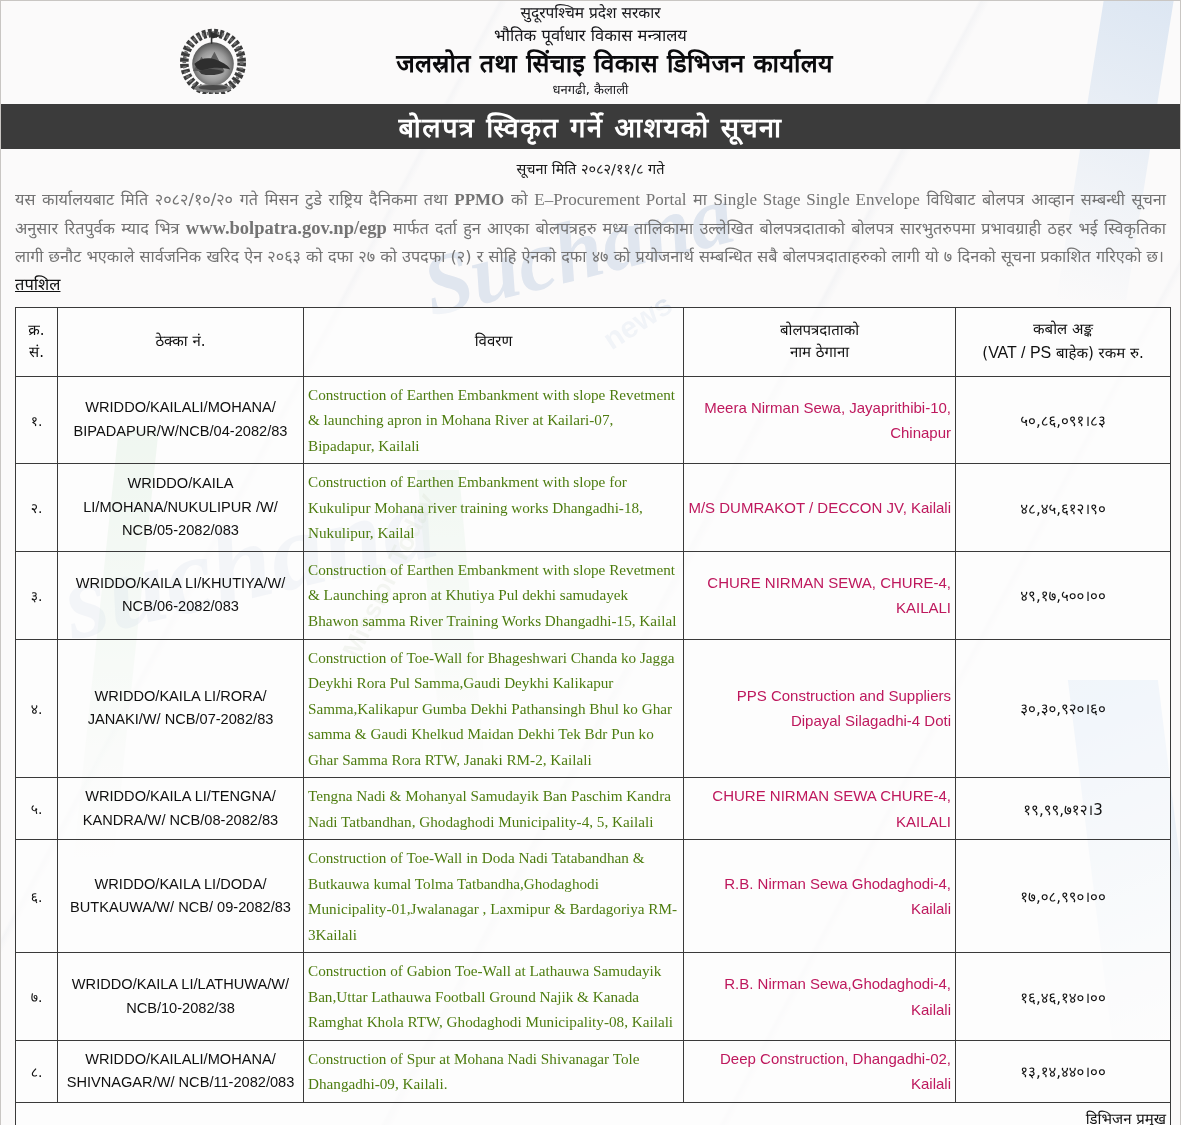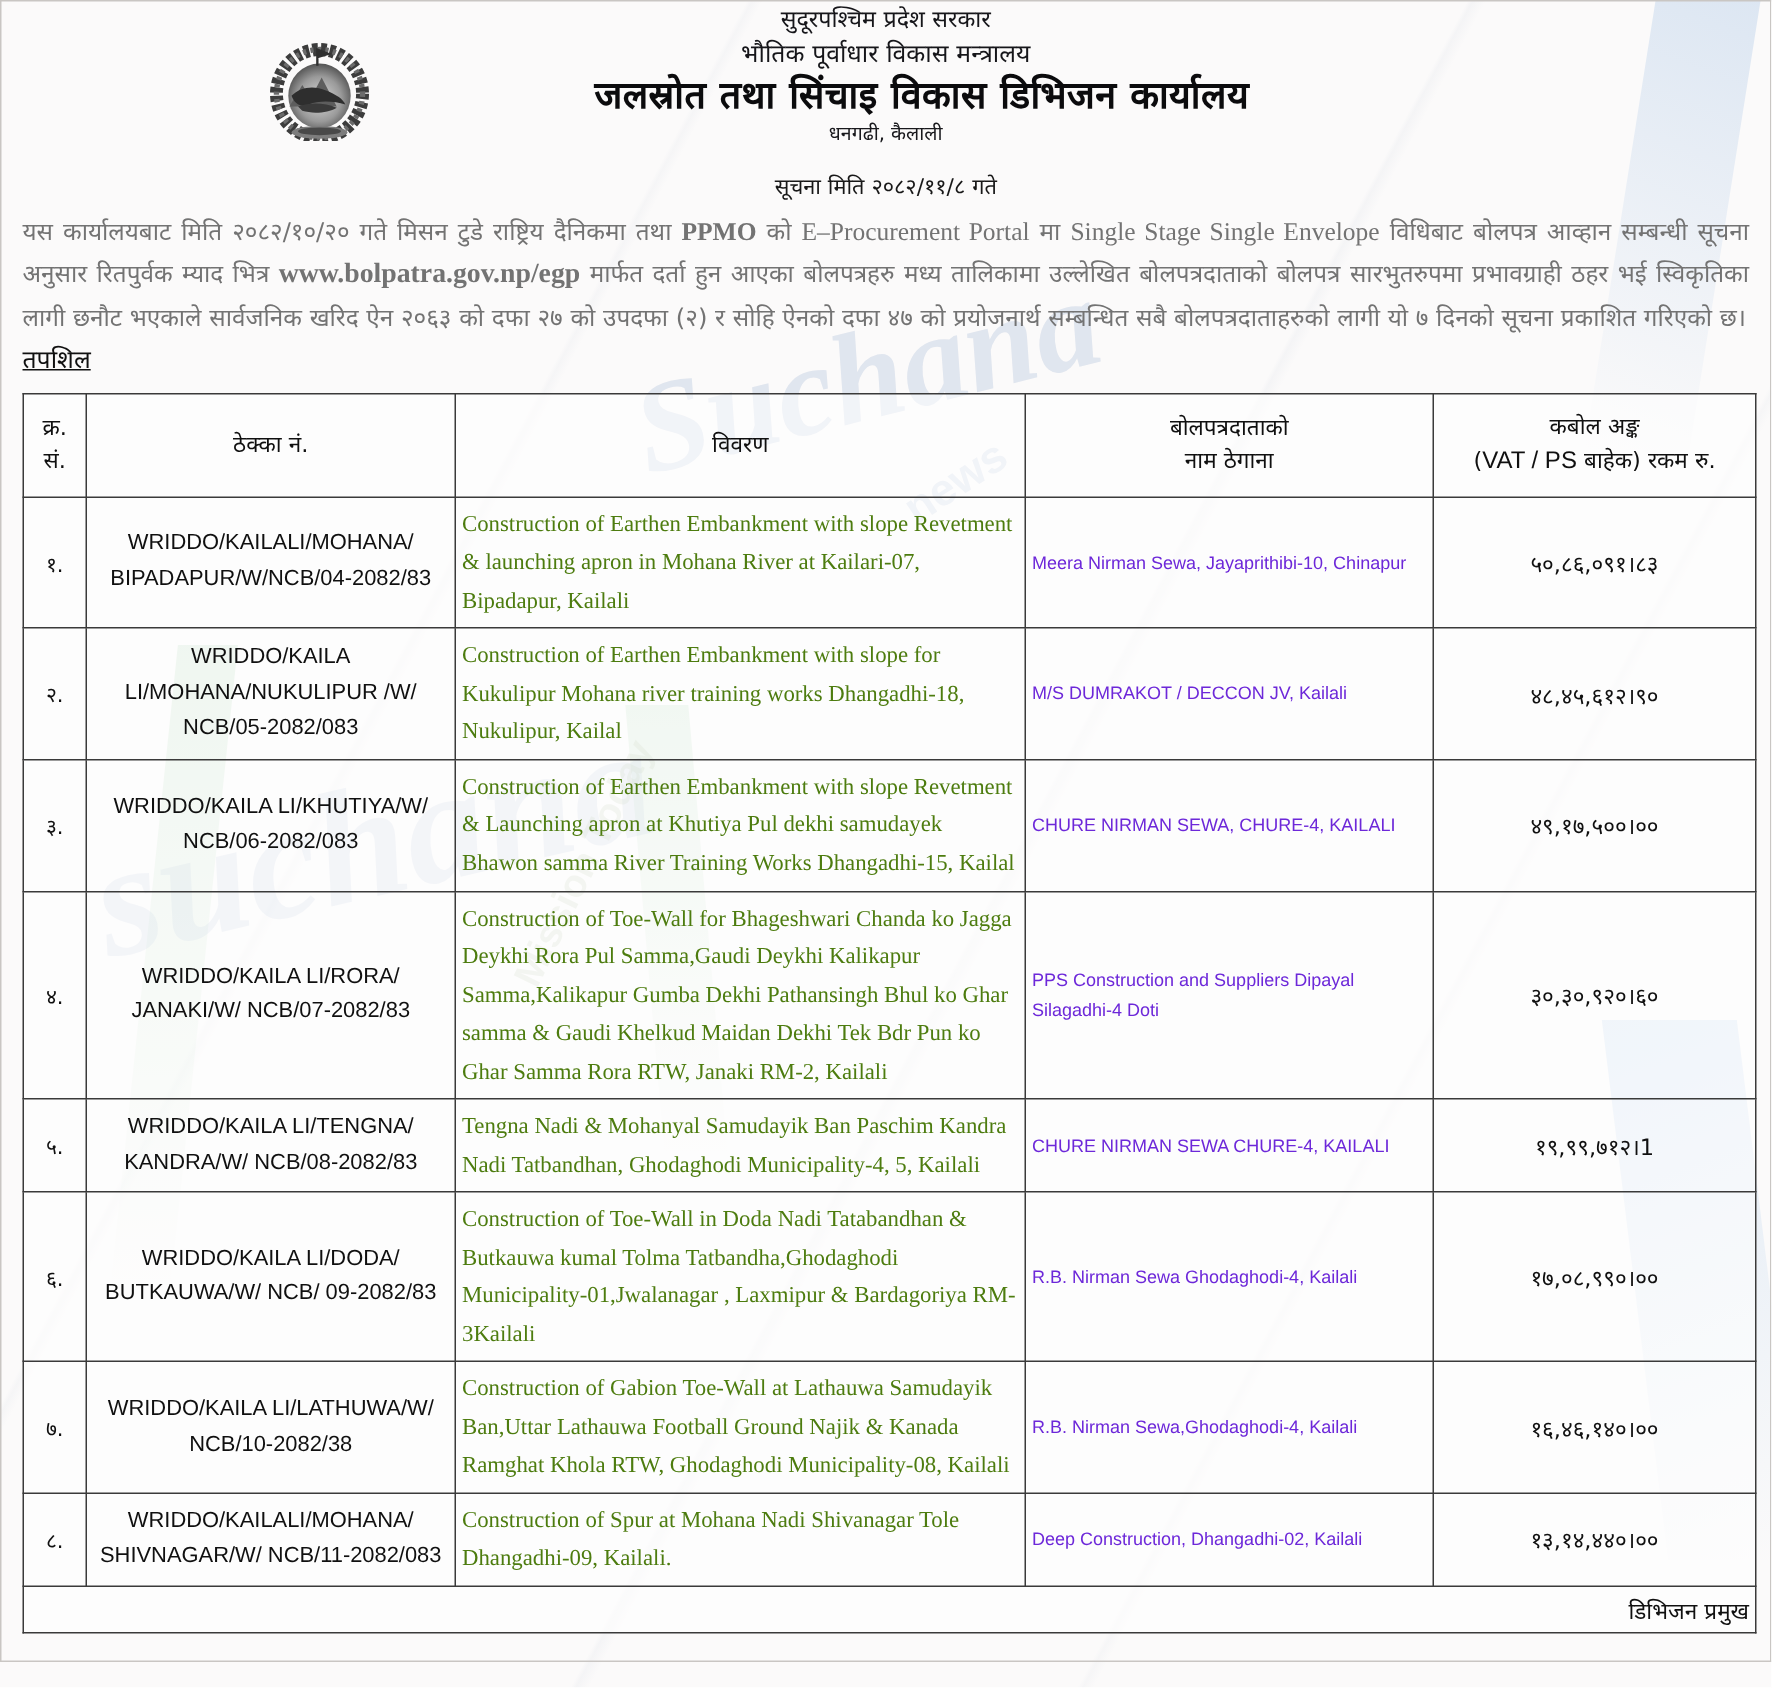--- a/index.html
+++ b/index.html
@@ -241,24 +241,24 @@
     font-family: "Liberation Sans", sans-serif;
   }
   td.descr {
     text-align: left;
     font-size: 15.2px;
     line-height: 1.68;
     color: #4d7c0f;
     font-family: "Liberation Serif", serif;
   }
   td.bidder {
-    text-align: left;
-    font-size: 12px;
+    text-align: right;
+    font-size: 15px;
     line-height: 1.7;
-    color: #6d28d9;
+    color: #be185d;
     font-family: "Liberation Sans", sans-serif;
   }
   td.amount {
     text-align: center;
     font-size: 15px;
     color: #101010;
     font-family: "DejaVu Sans", sans-serif;
   }
 
   
@@ -318,20 +318,23 @@
         </svg>
       </div>
       <div class="org-lines">
         <div class="org-l1">सुदूरपश्चिम प्रदेश सरकार</div>
         <div class="org-l2">भौतिक पूर्वाधार विकास मन्त्रालय</div>
         <div class="org-l3">जलस्रोत तथा सिंचाइ विकास डिभिजन कार्यालय</div>
         <div class="org-l4">धनगढी, कैलाली</div>
       </div>
     </div>
 
+    <div class="title-band">
+      <div class="title-text">बोलपत्र स्विकृत गर्ने आशयको सूचना</div>
+    </div>
 
     <div class="notice">
       <div class="notice-date">सूचना मिति २०८२/११/८ गते</div>
 
       <div class="para"><span>यस कार्यालयबाट मिति २०८२/१०/२० गते मिसन टुडे राष्ट्रिय दैनिकमा तथा </span><span class="en-b">PPMO</span><span> को </span><span class="en">E–Procurement Portal</span><span> मा </span><span class="en">Single Stage Single Envelope</span><span> विधिबाट बोलपत्र आव्हान सम्बन्धी सूचना अनुसार रितपुर्वक म्याद भित्र </span><span class="url">www.bolpatra.gov.np/egp</span><span> मार्फत दर्ता हुन आएका बोलपत्रहरु मध्य तालिकामा उल्लेखित बोलपत्रदाताको बोलपत्र सारभुतरुपमा प्रभावग्राही ठहर भई स्विकृतिका लागी छनौट भएकाले सार्वजनिक खरिद ऐन २०६३ को दफा २७ को उपदफा (२) र सोहि ऐनको दफा ४७ को प्रयोजनार्थ सम्बन्धित सबै बोलपत्रदाताहरुको लागी यो ७ दिनको सूचना प्रकाशित गरिएको छ।</span></div>
 
       <div class="tapsil">तपशिल</div>
 
       <table class="bidtable">
         <colgroup>
@@ -386,21 +389,21 @@
             <td class="contract">WRIDDO/KAILA LI/RORA/ JANAKI/W/ NCB/07-2082/83</td>
             <td class="descr">Construction of Toe-Wall for Bhageshwari Chanda ko Jagga Deykhi Rora Pul Samma,Gaudi Deykhi Kalikapur Samma,Kalikapur Gumba Dekhi Pathansingh Bhul ko Ghar samma &amp; Gaudi Khelkud Maidan Dekhi Tek Bdr Pun ko Ghar Samma Rora RTW, Janaki RM-2, Kailali</td>
             <td class="bidder">PPS Construction and Suppliers Dipayal Silagadhi-4 Doti</td>
             <td class="amount">३०,३०,९२०।६०</td>
           </tr>
           <tr>
             <td class="sn">५.</td>
             <td class="contract">WRIDDO/KAILA LI/TENGNA/ KANDRA/W/ NCB/08-2082/83</td>
             <td class="descr">Tengna Nadi &amp; Mohanyal Samudayik Ban Paschim Kandra Nadi Tatbandhan, Ghodaghodi Municipality-4, 5, Kailali</td>
             <td class="bidder">CHURE NIRMAN SEWA CHURE-4, KAILALI</td>
-            <td class="amount">१९,९९,७१२।1</td>
+            <td class="amount">१९,९९,७१२।3</td>
           </tr>
           <tr>
             <td class="sn">६.</td>
             <td class="contract">WRIDDO/KAILA LI/DODA/ BUTKAUWA/W/ NCB/ 09-2082/83</td>
             <td class="descr">Construction of Toe-Wall in Doda Nadi Tatabandhan &amp; Butkauwa kumal Tolma Tatbandha,Ghodaghodi Municipality-01,Jwalanagar , Laxmipur &amp; Bardagoriya RM-3Kailali</td>
             <td class="bidder">R.B. Nirman Sewa Ghodaghodi-4,  Kailali</td>
             <td class="amount">१७,०८,९९०।००</td>
           </tr>
           <tr>
             <td class="sn">७.</td>

